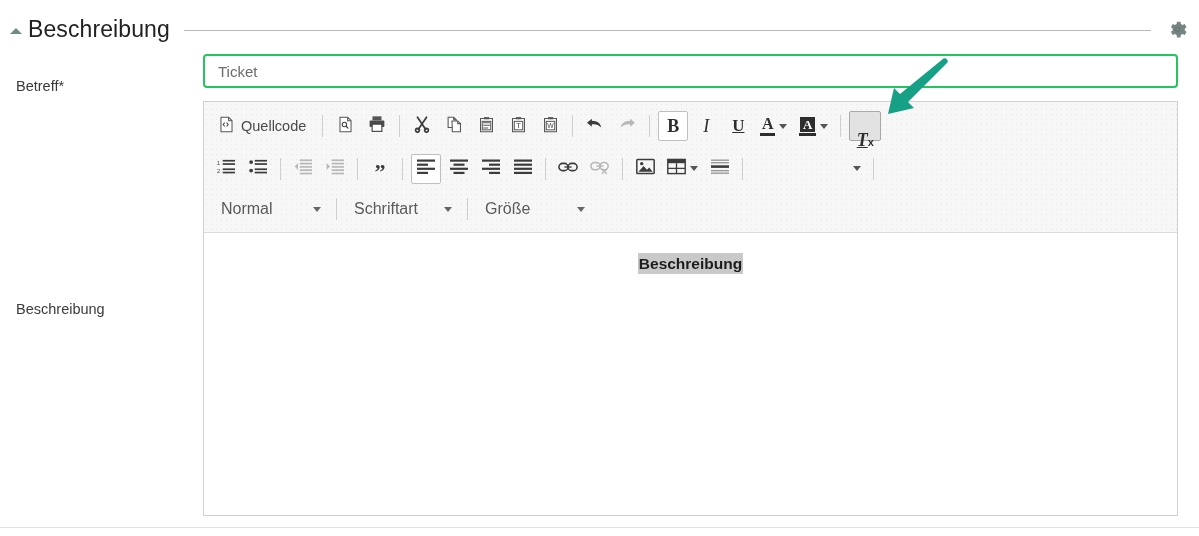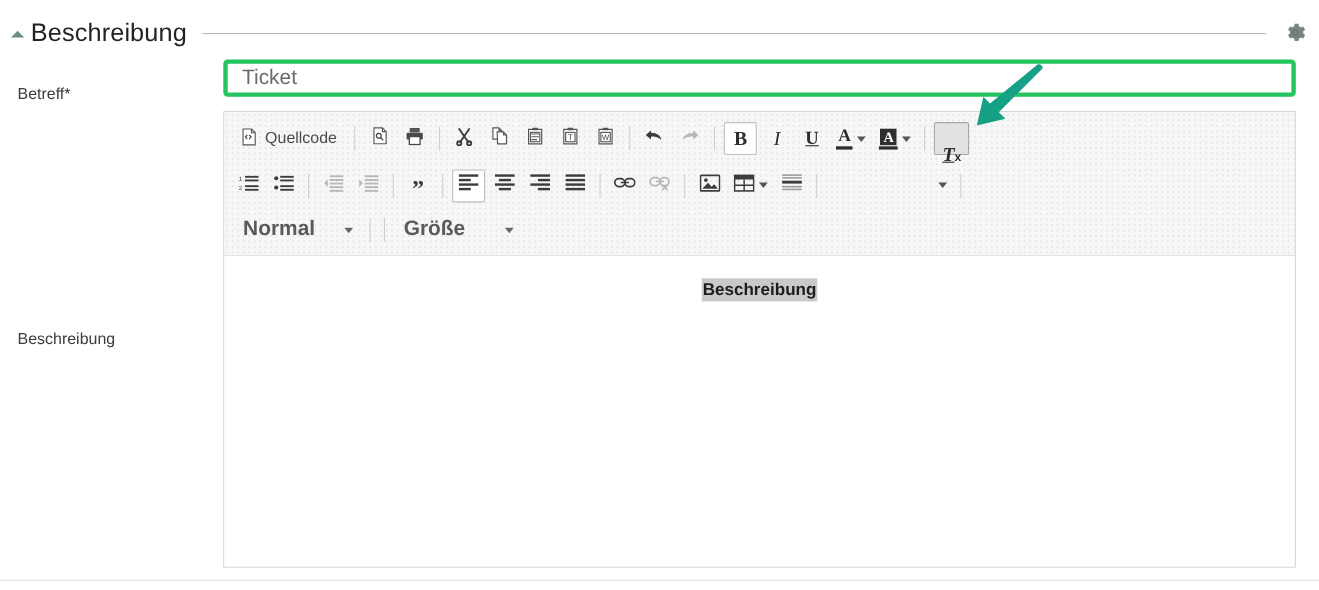--- a/index.html
+++ b/index.html
@@ -69,25 +69,25 @@
     position: absolute;
     left: 16px; top: 301px;
     font-size: 14.5px;
     color: #3b3b3b;
   }
 
   .subject-input {
     position: absolute;
     left: 203px; top: 54px;
     width: 975px; height: 34px;
-    border: 4px solid #22c55e;
+    border: 2px solid #22c55e;
     border-radius: 4px;
     background: #ffffff;
     padding: 0 13px;
-    font-size: 19px;
+    font-size: 15px;
     color: #6b6b6b;
     font-family: "Liberation Sans", sans-serif;
     outline: none;
   }
   .subject-input::placeholder { color: #8a8a8a; }
 
   
   .editor {
     position: absolute;
     left: 203px; top: 101px;
@@ -161,27 +161,26 @@
     border-top: 5px solid #555;
     margin-left: 4px;
   }
 
   
   .combo {
     height: 30px;
     display: flex;
     align-items: center;
     justify-content: space-between;
-    font-size: 19px;
+    font-size: 16px;
     color: #5a5a5a;
     cursor: pointer;
     border: 1px solid transparent;
     border-radius: 2px;
     padding: 0 8px 0 10px;
-    font-weight: bold;
   }
   .combo .caret { border-top-color: #666; }
   .combo.w1 { width: 120px; }
   .combo.w2 { width: 118px; }
   .combo.w3 { width: 120px; }
 
   .combo-line {
     width: 118px;
     display: flex;
     align-items: center;
@@ -605,20 +604,24 @@
 
       <div class="tsep"></div>
     </div>
 
     <div class="trow r3">
       <div class="combo w1">
         <span>Normal</span>
         <span class="caret"></span>
       </div>
       <div class="tsep"></div>
+      <div class="combo w2">
+        <span>Schriftart</span>
+        <span class="caret"></span>
+      </div>
       <div class="tsep"></div>
       <div class="combo w3">
         <span>Größe</span>
         <span class="caret"></span>
       </div>
     </div>
   </div>
 
   <div class="canvas">
     <span class="canvas-text">Beschreibung</span>

